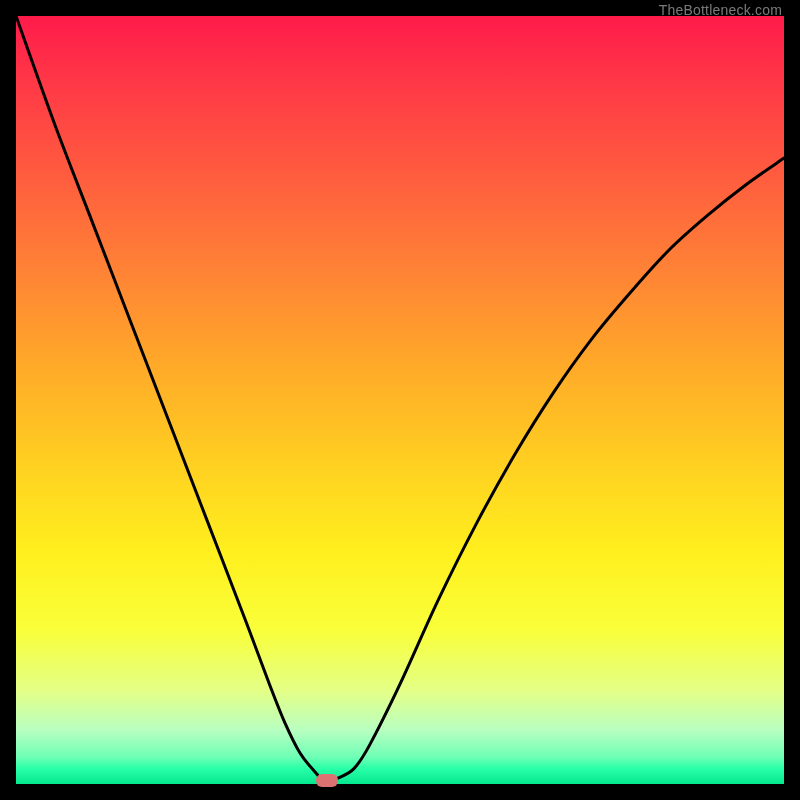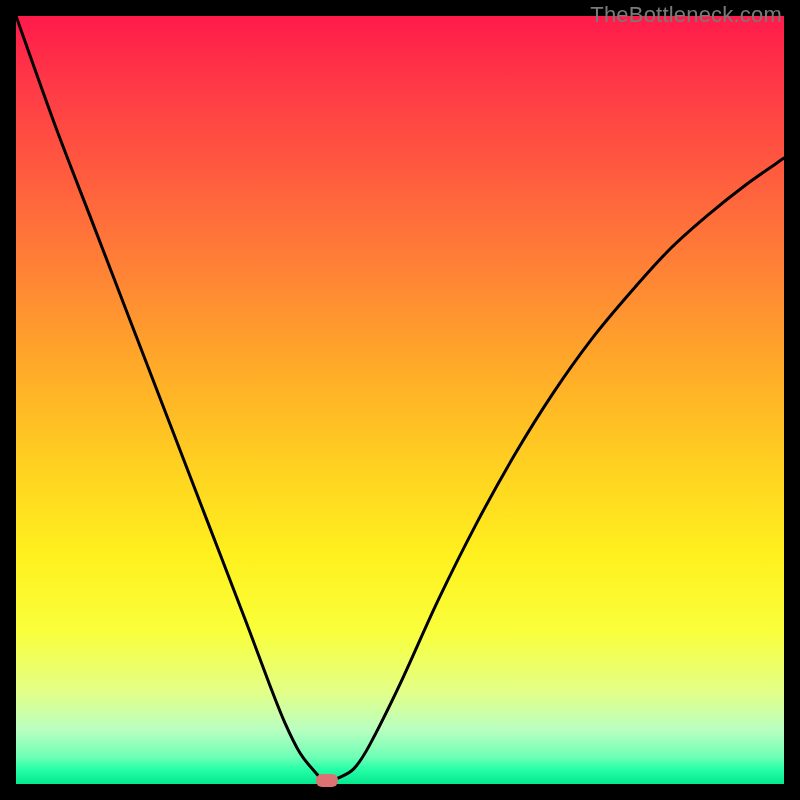--- a/index.html
+++ b/index.html
@@ -41,21 +41,21 @@
     top: 0;
     width: 768px;
     height: 768px;
     overflow: visible;
   }
   .watermark {
     position: absolute;
     top: 2px;
     right: 18px;
     font-family: Arial, Helvetica, sans-serif;
-    font-size: 22px;
+    font-size: 14px;
     font-weight: 500;
     color: #7a7a7a;
     letter-spacing: 0.2px;
     z-index: 5;
   }
   .marker {
     position: absolute;
     width: 22px;
     height: 13px;
     background: #dd7272;

